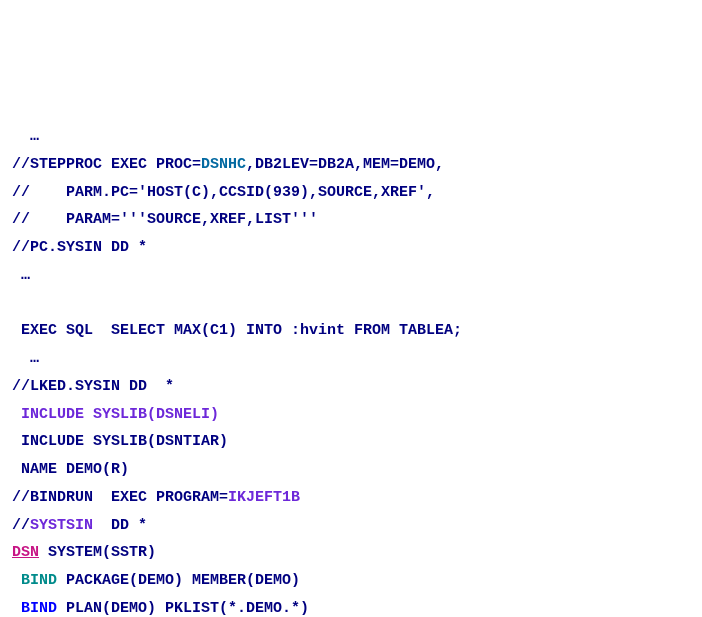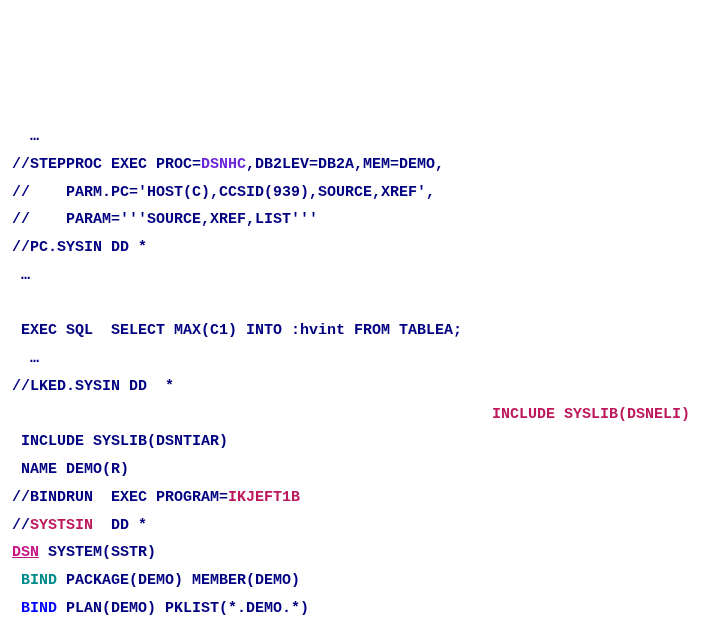--- a/index.html
+++ b/index.html
@@ -7,22 +7,22 @@
       padding: 12px;
       font-family: 'Courier New', Courier, monospace;
       font-size: 15px;
       font-weight: bold;
       line-height: 1.85;
       color: #000080;
       background: #ffffff;
       white-space: pre;
     }
     .line { display: block; }
-    .green { color: #6d28d9; }
-    .red { color: #be185d; text-align: right; }
+    .green { color: #0369a1; }
+    .red { color: #6d28d9; }
     .magenta { color: #C71585; text-decoration: underline; }
     .cyan { color: #008B8B; }
     .blue { color: #0000FF; }
     .navy { color: #000080; }
   </style>
 </head>
 <body>
 
 
 

